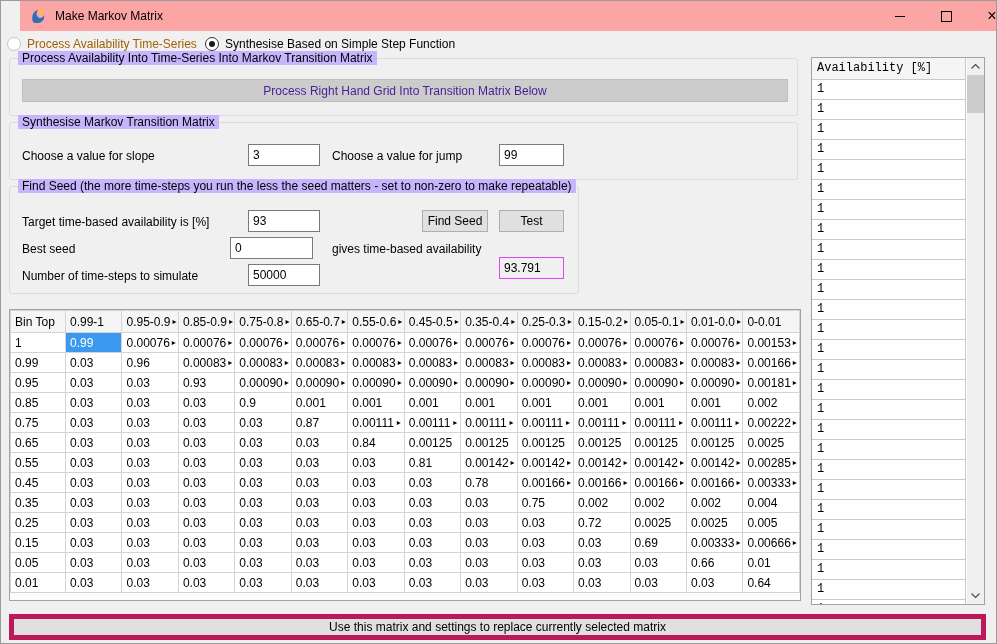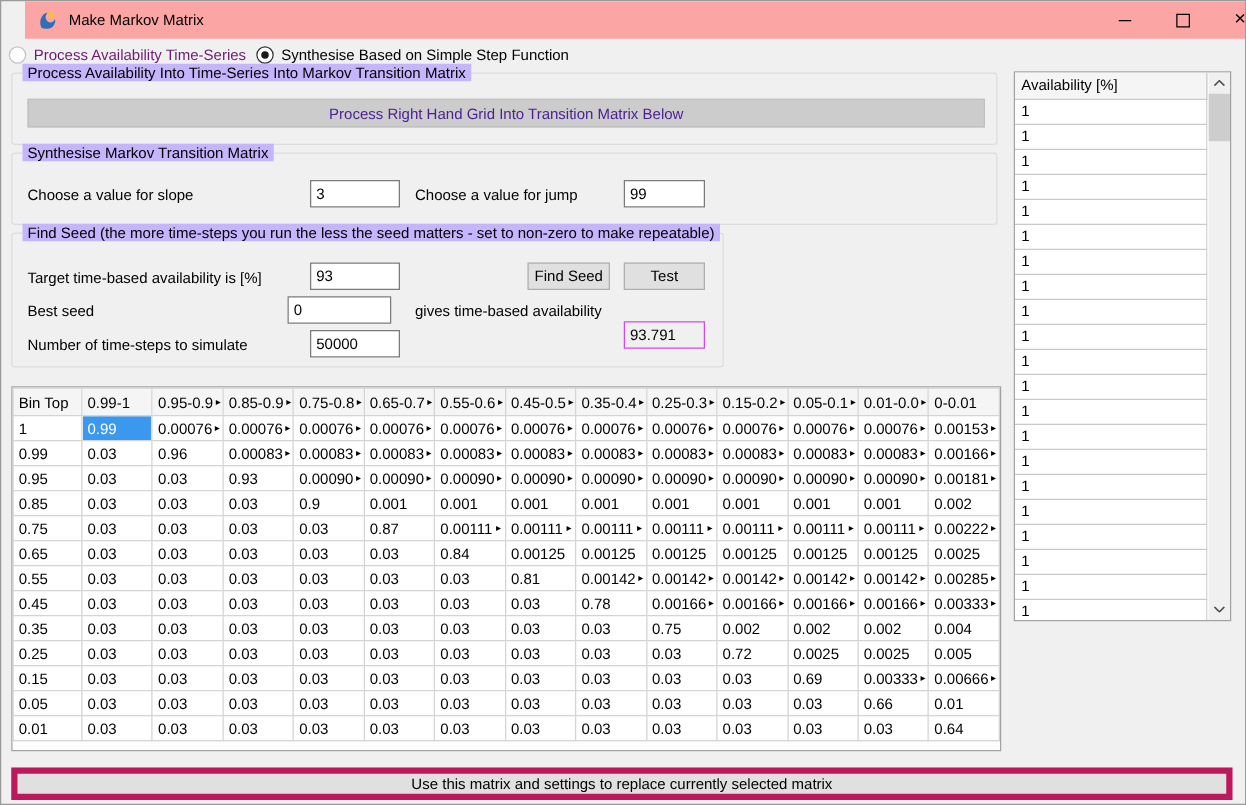--- a/index.html
+++ b/index.html
@@ -15,21 +15,21 @@
   .win-controls{margin-left:auto;display:flex;height:100%;}
   .win-btn{width:46px;height:100%;display:flex;align-items:center;justify-content:center;cursor:default;}
   .min-glyph{display:block;width:10px;border-top:1px solid #000;}
   .max-glyph{display:block;width:9px;height:9px;border:1px solid #000;}
   .close-glyph{font-size:16px;line-height:1;}
   
   .radio-row{position:absolute;top:34px;display:flex;align-items:center;height:18px;}
   .radio-circle{width:12px;height:12px;border-radius:50%;background:#fff;border:1px solid #333;display:flex;align-items:center;justify-content:center;margin-right:6px;flex:0 0 auto;}
   .radio-circle.disabled{border-color:#c3c3c3;}
   .radio-dot{width:6px;height:6px;border-radius:50%;background:#1a1a1a;}
-  .radio-label.disabled{color:#701a75;}
+  .radio-label.disabled{color:#a16207;}
   
   .groupbox{position:absolute;border:1px solid #dcdcdc;border-radius:3px;box-sizing:border-box;}
   .gb-legend{position:absolute;top:-8px;left:8px;background:#c4b5fd;padding:0 4px;white-space:nowrap;}
   
   .btn{position:absolute;box-sizing:border-box;background:#e0e0e0;border:1px solid #aeaeae;
        display:flex;align-items:center;justify-content:center;font-family:inherit;font-size:12px;color:#000;cursor:default;}
   .btn.disabled{background:#cccccc;border-color:#bfbfbf;color:#4c1d95;}
   .tbox{position:absolute;box-sizing:border-box;height:22px;border:1px solid #7a7a7a;background:#fff;
         font-family:inherit;font-size:12px;color:#000;padding:1px 4px;outline:none;}
   .robox{position:absolute;box-sizing:border-box;height:22px;border:1px solid #d946ef;background:#f0f0f0;
@@ -41,22 +41,22 @@
   table.mgrid{border-collapse:collapse;table-layout:fixed;width:100%;}
   .mgrid th,.mgrid td{border:1px solid #d4d4d4;padding:0;overflow:hidden;white-space:nowrap;font-weight:normal;text-align:left;}
   .mgrid th{height:21px;background:#f5f5f5;}
   .mgrid td{height:19px;background:#fff;}
   .cwrap{display:flex;align-items:center;height:100%;padding:0 3px 0 4px;}
   .cwrap.has-arrow{justify-content:space-between;}
   .cell-arrow{font-size:8px;line-height:1;margin-left:2px;flex:0 0 auto;}
   .mgrid td.sel{background:var(--sel,#3a99ee);}
   .mgrid td.sel .cwrap{color:#fff;}
   
-  .apanel{position:absolute;left:810px;top:56px;width:174px;height:440px;box-sizing:border-box;
-          border:1px solid #a2a2a2;background:#fcfcfc;overflow:hidden;}
+  .apanel{position:absolute;left:810px;top:56px;width:174px;height:548px;box-sizing:border-box;
+          border:1px solid #a2a2a2;background:#fcfcfc;overflow:hidden;font-family:Liberation Mono, monospace;}
   .ahead{position:absolute;left:0;top:0;width:154px;height:22px;box-sizing:border-box;background:#f5f5f5;
          border-right:1px solid #c9c9c9;border-bottom:1px solid #c9c9c9;line-height:21px;padding-left:5px;}
   .arows{position:absolute;left:0;top:22px;width:154px;bottom:0;overflow:hidden;}
   .arow{height:20px;box-sizing:border-box;background:#fff;border-right:1px solid #c9c9c9;
         border-bottom:1px solid #c9c9c9;line-height:19px;padding-left:5px;}
   .vscroll{position:absolute;right:0;top:0;width:17px;height:100%;background:#f0f0f0;}
   .sb-btn{position:absolute;left:0;width:17px;height:17px;display:flex;align-items:center;justify-content:center;}
   .sb-up{top:0;} .sb-down{bottom:0;}
   .sb-thumb{position:absolute;left:0;top:17px;width:17px;height:38px;background:#cdcdcd;}
   

